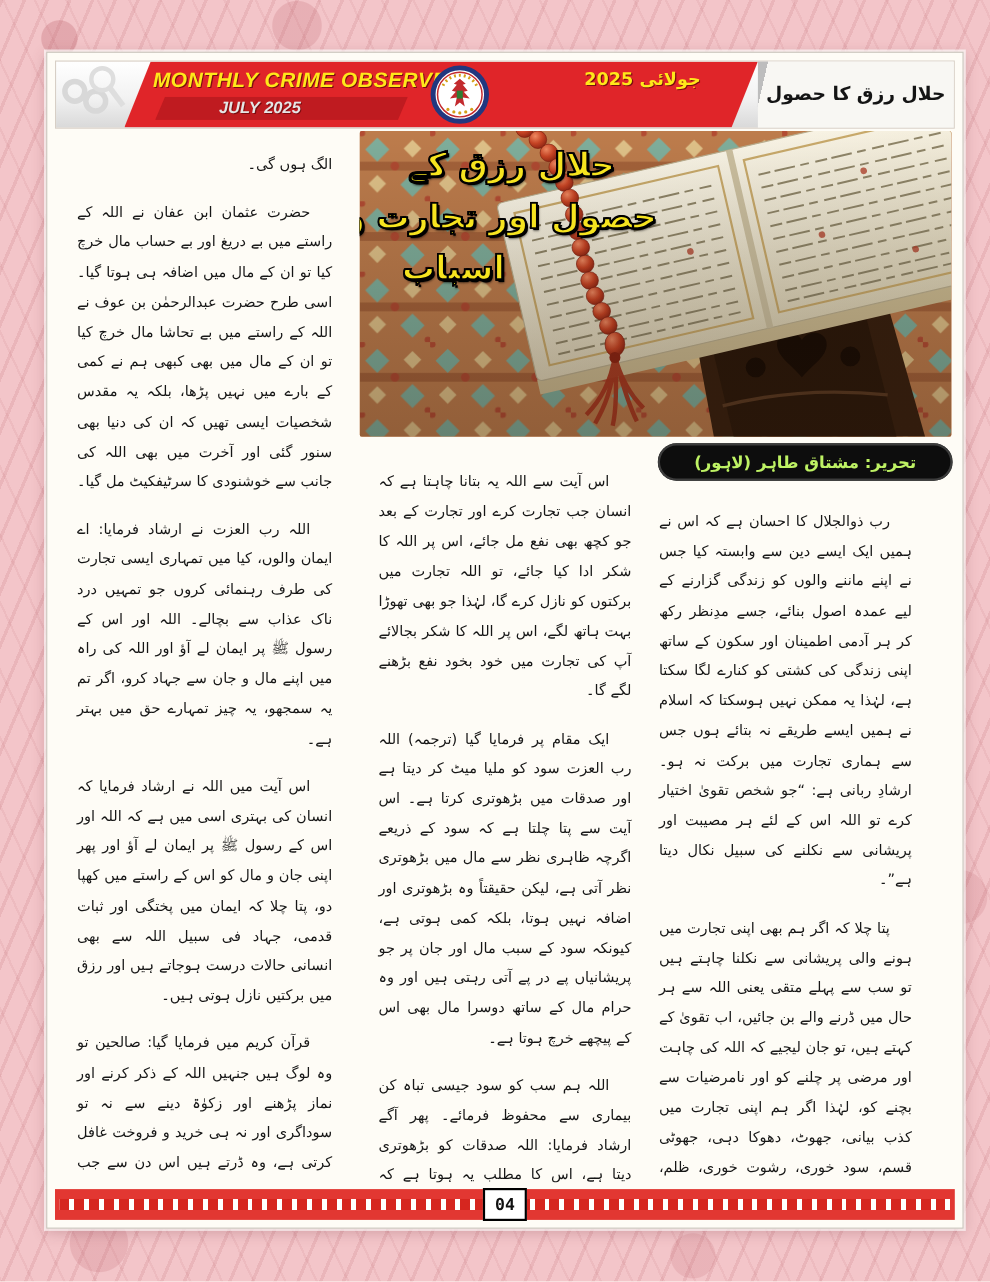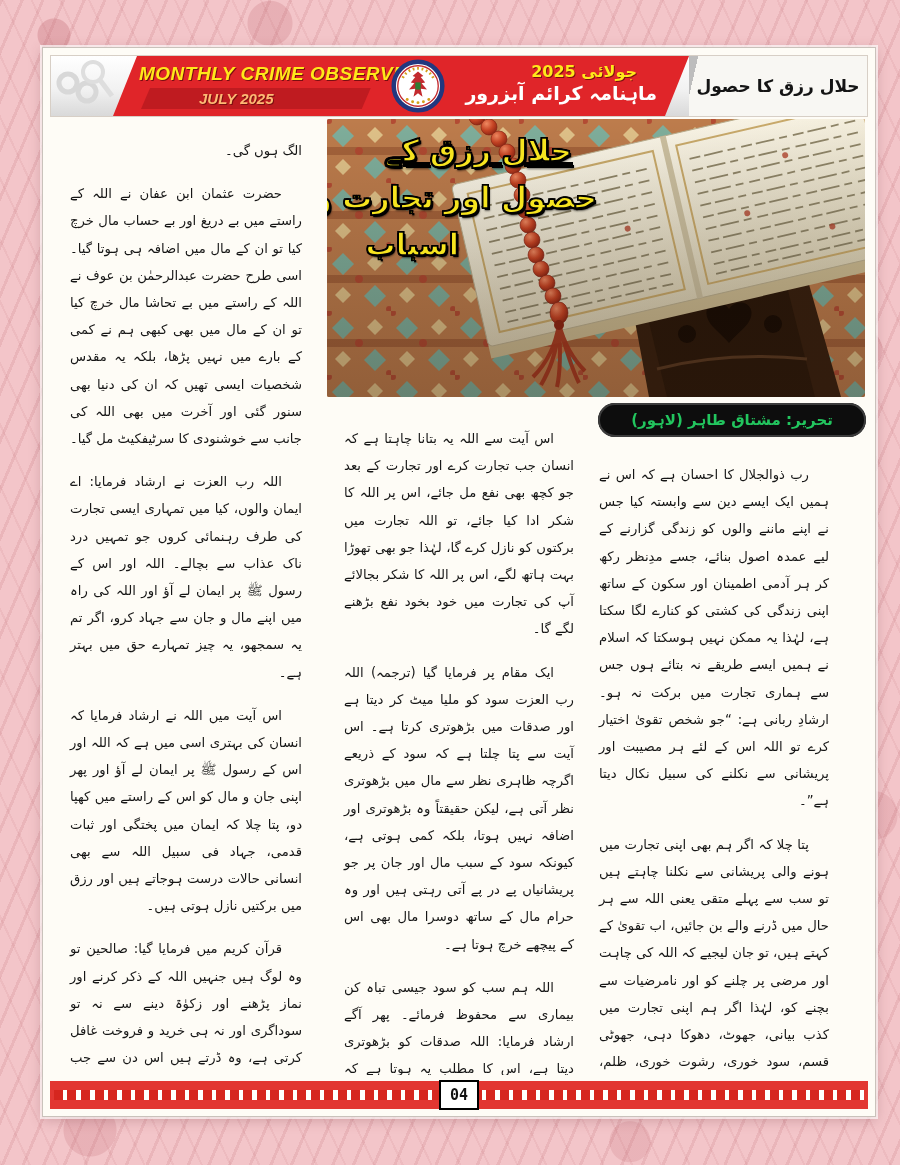--- a/index.html
+++ b/index.html
@@ -52,21 +52,21 @@
     font-style:italic;font-weight:800;font-size:19px;letter-spacing:.5px;
     color:#ffe81a;text-align:center;text-shadow:1px 1px 0 #7a0d10;white-space:nowrap;
   }
   .mh-date-stripe{
     margin-top:3px;margin-left:2px;width:84%;height:21px;background:#bf1b20;
     clip-path:polygon(9px 0,100% 0,calc(100% - 9px) 100%,0 100%);
     display:flex;align-items:center;
   }
   .mh-date-stripe span{
     font-family:"Liberation Sans",sans-serif;font-style:italic;font-weight:800;
-    font-size:15px;color:#fdba74;margin-left:58px;text-shadow:1px 1px 0 #7a0d10;
+    font-size:15px;color:#e5e5e5;margin-left:58px;text-shadow:1px 1px 0 #7a0d10;
   }
   .mh-right{flex:1 1 auto;direction:rtl;display:flex;flex-direction:column;padding-right:8px;box-sizing:border-box;}
   .mh-urdu-date{color:#ffe81a;font-weight:700;font-size:16px;margin:6px 44px 0 0;text-shadow:1px 1px 0 #7a0d10;}
   .mh-urdu-title{color:#ffffff;font-weight:700;font-size:19px;margin:1px 24px 0 0;}
   .mh-logo{position:absolute;left:53%;top:3px;transform:translateX(-50%);width:54px;height:54px;}
   .mh-corner{
     width:178px;flex:0 0 auto;
     background:linear-gradient(103deg,#bdbdbd 0 9px,#f8f7f3 9px 100%);
     display:flex;align-items:center;justify-content:center;
     direction:rtl;font-weight:700;font-size:17px;color:#141414;
@@ -90,30 +90,30 @@
     overflow:hidden;border-radius:2px;background:#b97a4e;
   }
   .hero-art{position:absolute;inset:0;}
   .hero-title{position:absolute;left:10px;top:8px;width:262px;}
   .hero-title span{
     display:block;direction:rtl;text-align:right;white-space:nowrap;
     font-weight:800;font-size:30px;line-height:47px;color:#f6e41f;
     -webkit-text-stroke:1.5px #000;
     text-shadow:2px 2px 0 #000,-1px -1px 0 #000,1px -1px 0 #000,-1px 1px 0 #000,2px 3px 2px rgba(0,0,0,.55);
   }
-  .hero-title .t0{margin-right:27px;margin-left:64px;text-decoration:underline;}
+  .hero-title .t0{margin-right:40px;margin-left:64px;}
   .hero-title .t1{margin-right:2px; margin-left:40px;}
   .hero-title .t2{margin-right:58px;margin-left:14px;}
   .hero-title .t3{margin-right:6px; margin-left:2px;}
   .hero-title .t4{margin-right:140px;margin-left:0;}
 
   .byline-pill{
     position:absolute;left:545px;top:284px;width:268px;height:34px;
     background:#0d0d0d;border-radius:18px;box-shadow:0 0 0 2px #3c3c3c inset;
-    color:#22c55e;font-size:15px;font-weight:700;direction:rtl;
+    color:#bef264;font-size:15px;font-weight:700;direction:rtl;
     display:flex;align-items:center;justify-content:center;
   }
 
   
   .footer-bar{position:absolute;left:7px;right:7px;bottom:7px;height:28px;background:#e23732;}
   .dash-strip{
     position:absolute;left:4px;right:4px;top:7px;height:14px;
     background-color:#ffffff;
     background-image:repeating-linear-gradient(90deg,#d6261f 0 9px,transparent 9px 13.5px);
     background-origin:content-box;background-clip:content-box;
@@ -148,21 +148,20 @@
 
     <div class="mh-banner">
       <div class="mh-left">
         <div class="mh-title">MONTHLY CRIME OBSERVER</div>
         <div class="mh-date-stripe">
           <span>JULY 2025</span>
         </div>
       </div>
       <div class="mh-right">
         <div class="mh-urdu-date">جولائی 2025</div>
-        <div class="mh-urdu-title">ماہنامہ کرائم آبزرور</div>
       </div>
       <div class="mh-logo">
         <svg width="54" height="54" viewBox="0 0 60 60">
           <circle cx="30" cy="30" r="27" fill="#ffffff" stroke="#22377f" stroke-width="5"></circle>
           <circle cx="30" cy="30" r="22.5" fill="none" stroke="#c32a2e" stroke-width="1.5"></circle>
           <path d="M13 21 a19 19 0 0 1 34 0" fill="none" stroke="#d4a017" stroke-width="3" stroke-dasharray="2 3"></path>
           <path d="M30 14 l6 5 -3 1 5 6 -4 1 6 7 -7 -1 2 9 -5 -4 -5 4 2 -9 -7 1 6 -7 -4 -1 5 -6 -3 -1z" fill="#c32a2e"></path>
           <rect x="27" y="26" width="6" height="8" fill="#2e7d32"></rect>
           <g fill="#d4a017">
             <circle cx="18" cy="45" r="1.6"></circle>

